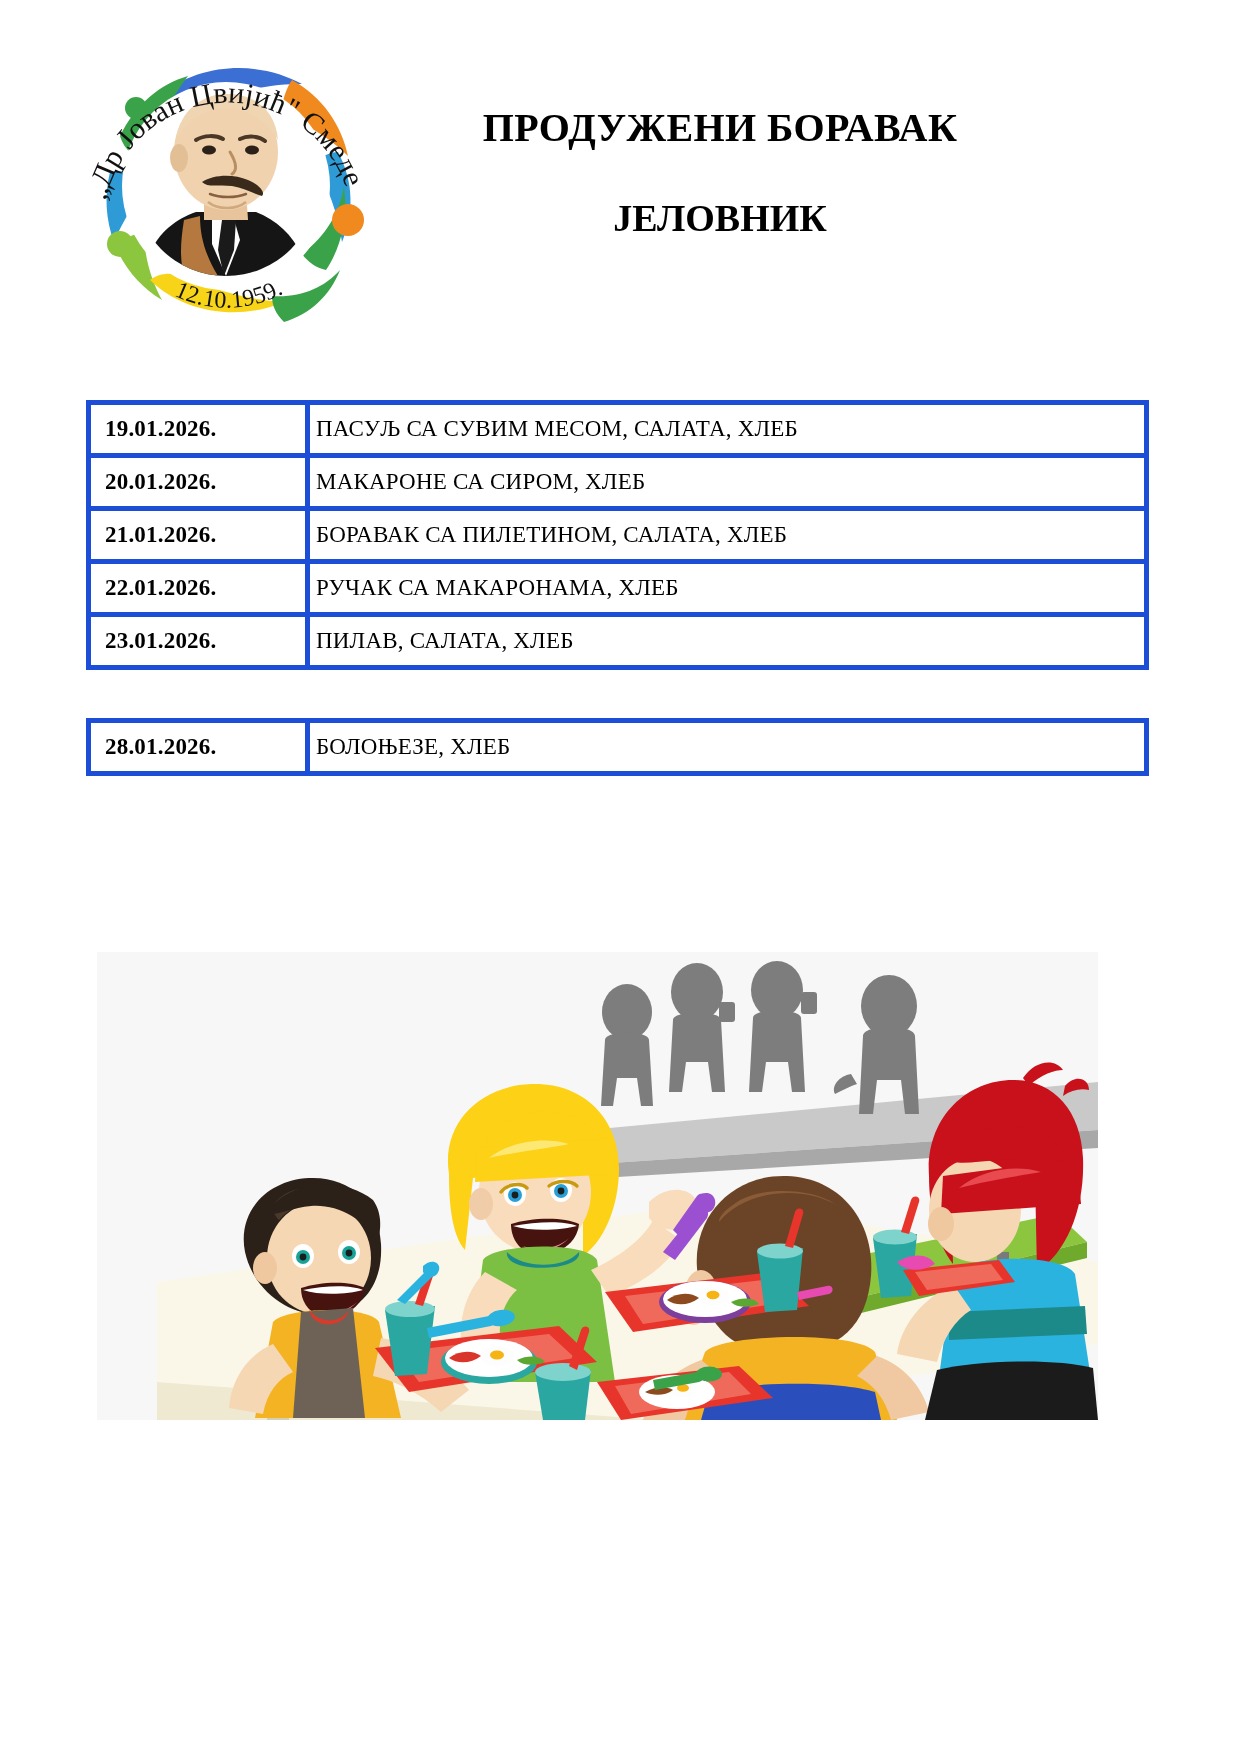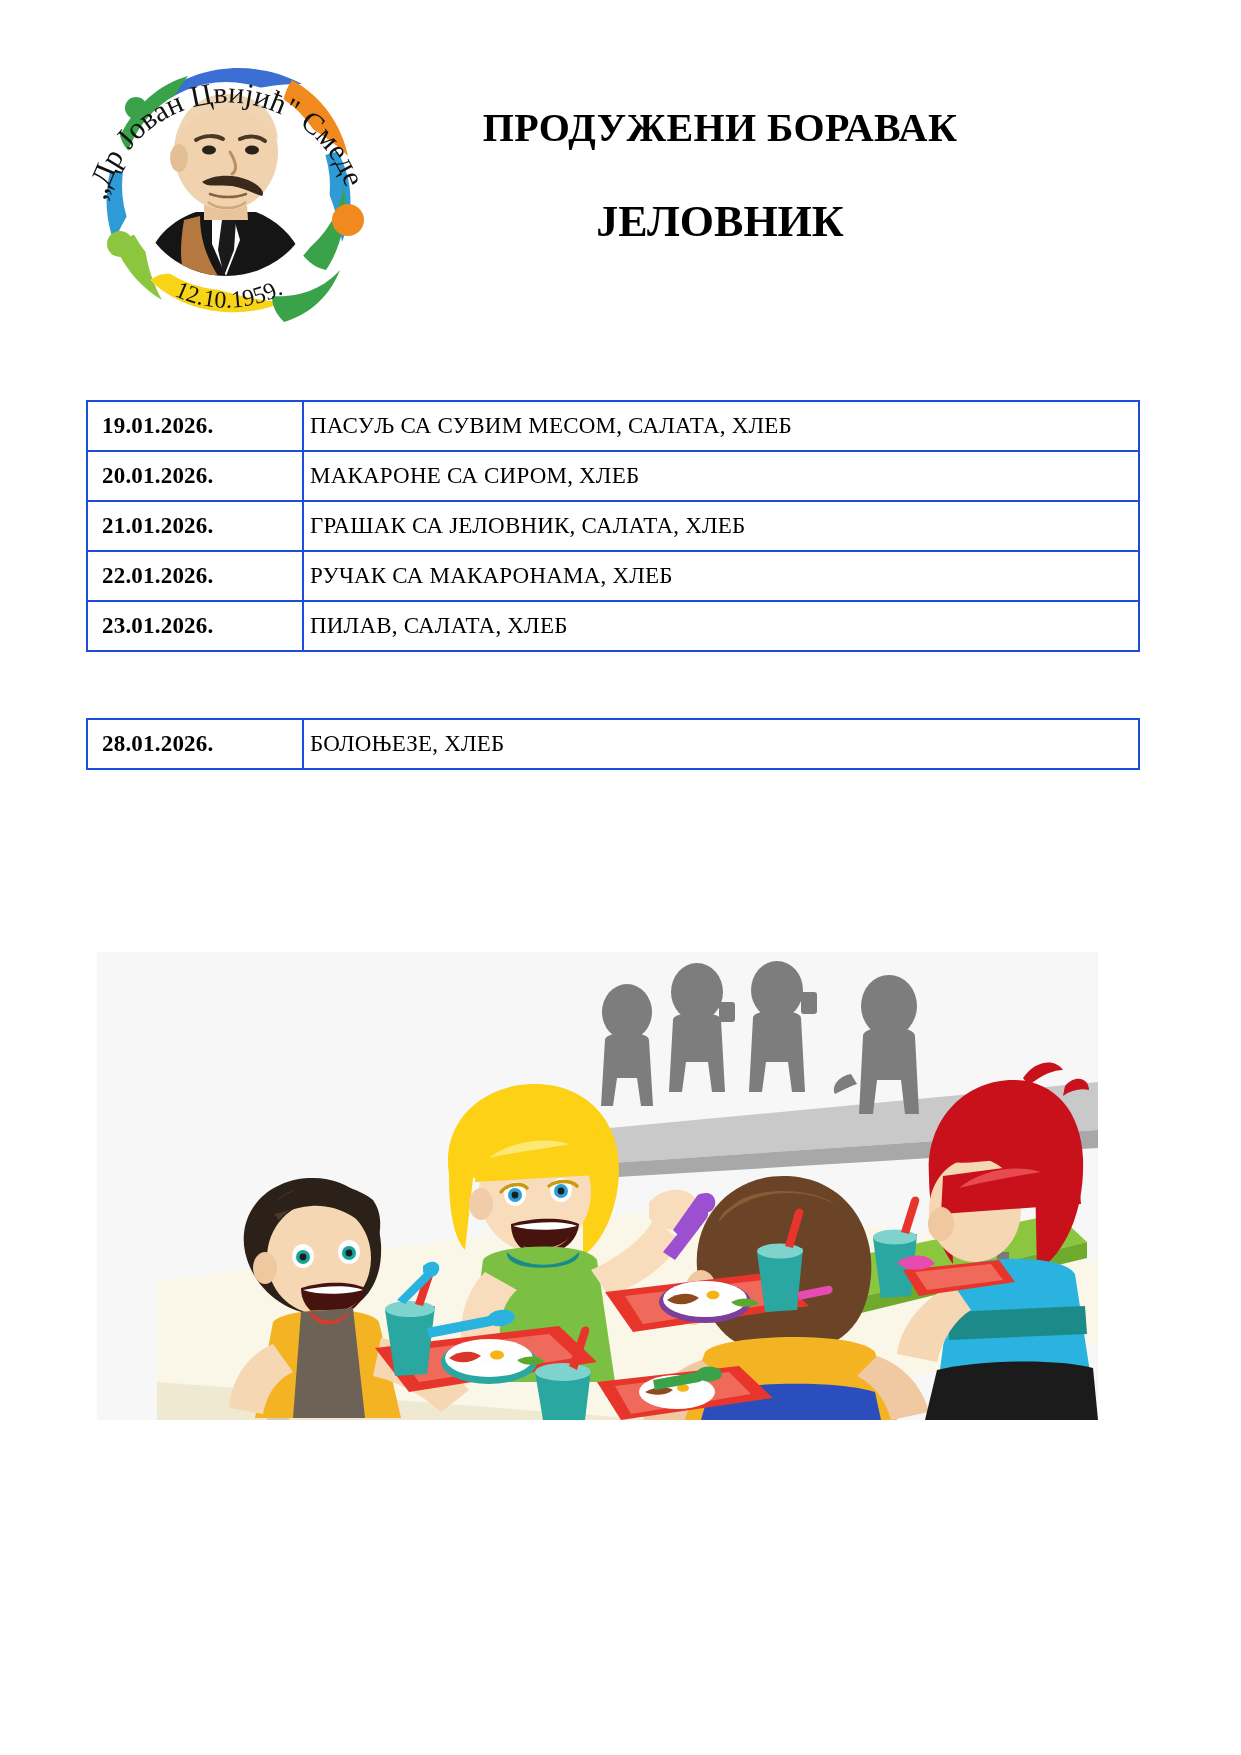--- a/index.html
+++ b/index.html
@@ -51,21 +51,21 @@
     text-align: center;
   }
   .title-line-1 {
     font-size: 40px;
     font-weight: bold;
     letter-spacing: 0.4px;
     line-height: 1.1;
     white-space: nowrap;
   }
   .title-line-2 {
-    font-size: 44px;
+    font-size: 38px;
     font-weight: bold;
     line-height: 1.1;
     margin-top: 48px;
     white-space: nowrap;
   }
   .title-line-3 {
     font-size: 34px;
     font-weight: bold;
     line-height: 1.1;
     margin-top: 14px;
@@ -77,21 +77,21 @@
     position: absolute;
     left: 86px;
     width: 1028px;
     border-collapse: collapse;
     table-layout: fixed;
   }
   .menu-table.first { top: 400px; }
   .menu-table.second { top: 718px; }
 
   .menu-table td {
-    border: 2px solid #1d4ed8;
+    border: 5px solid #1d4ed8;
     height: 48px;
     padding: 0 0 0 14px;
     vertical-align: middle;
     font-size: 23px;
     line-height: 1.15;
   }
   .menu-table td.date-cell {
     width: 200px;
     font-weight: bold;
     letter-spacing: 0.2px;
@@ -199,21 +199,21 @@
       <tr>
         <td class="date-cell">19.01.2026.</td>
         <td class="meal-cell">ПАСУЉ СА СУВИМ МЕСОМ, САЛАТА, ХЛЕБ</td>
       </tr>
       <tr>
         <td class="date-cell">20.01.2026.</td>
         <td class="meal-cell">МАКАРОНЕ СА СИРОМ, ХЛЕБ</td>
       </tr>
       <tr>
         <td class="date-cell">21.01.2026.</td>
-        <td class="meal-cell">ГРАШАК СА ЈЕЛОВНИК, САЛАТА, ХЛЕБ</td>
+        <td class="meal-cell">БОРАВАК СА ПИЛЕТИНОМ, САЛАТА, ХЛЕБ</td>
       </tr>
       <tr>
         <td class="date-cell">22.01.2026.</td>
         <td class="meal-cell">РУЧАК СА МАКАРОНАМА, ХЛЕБ</td>
       </tr>
       <tr>
         <td class="date-cell">23.01.2026.</td>
         <td class="meal-cell">ПИЛАВ, САЛАТА, ХЛЕБ</td>
       </tr>
     </tbody>

